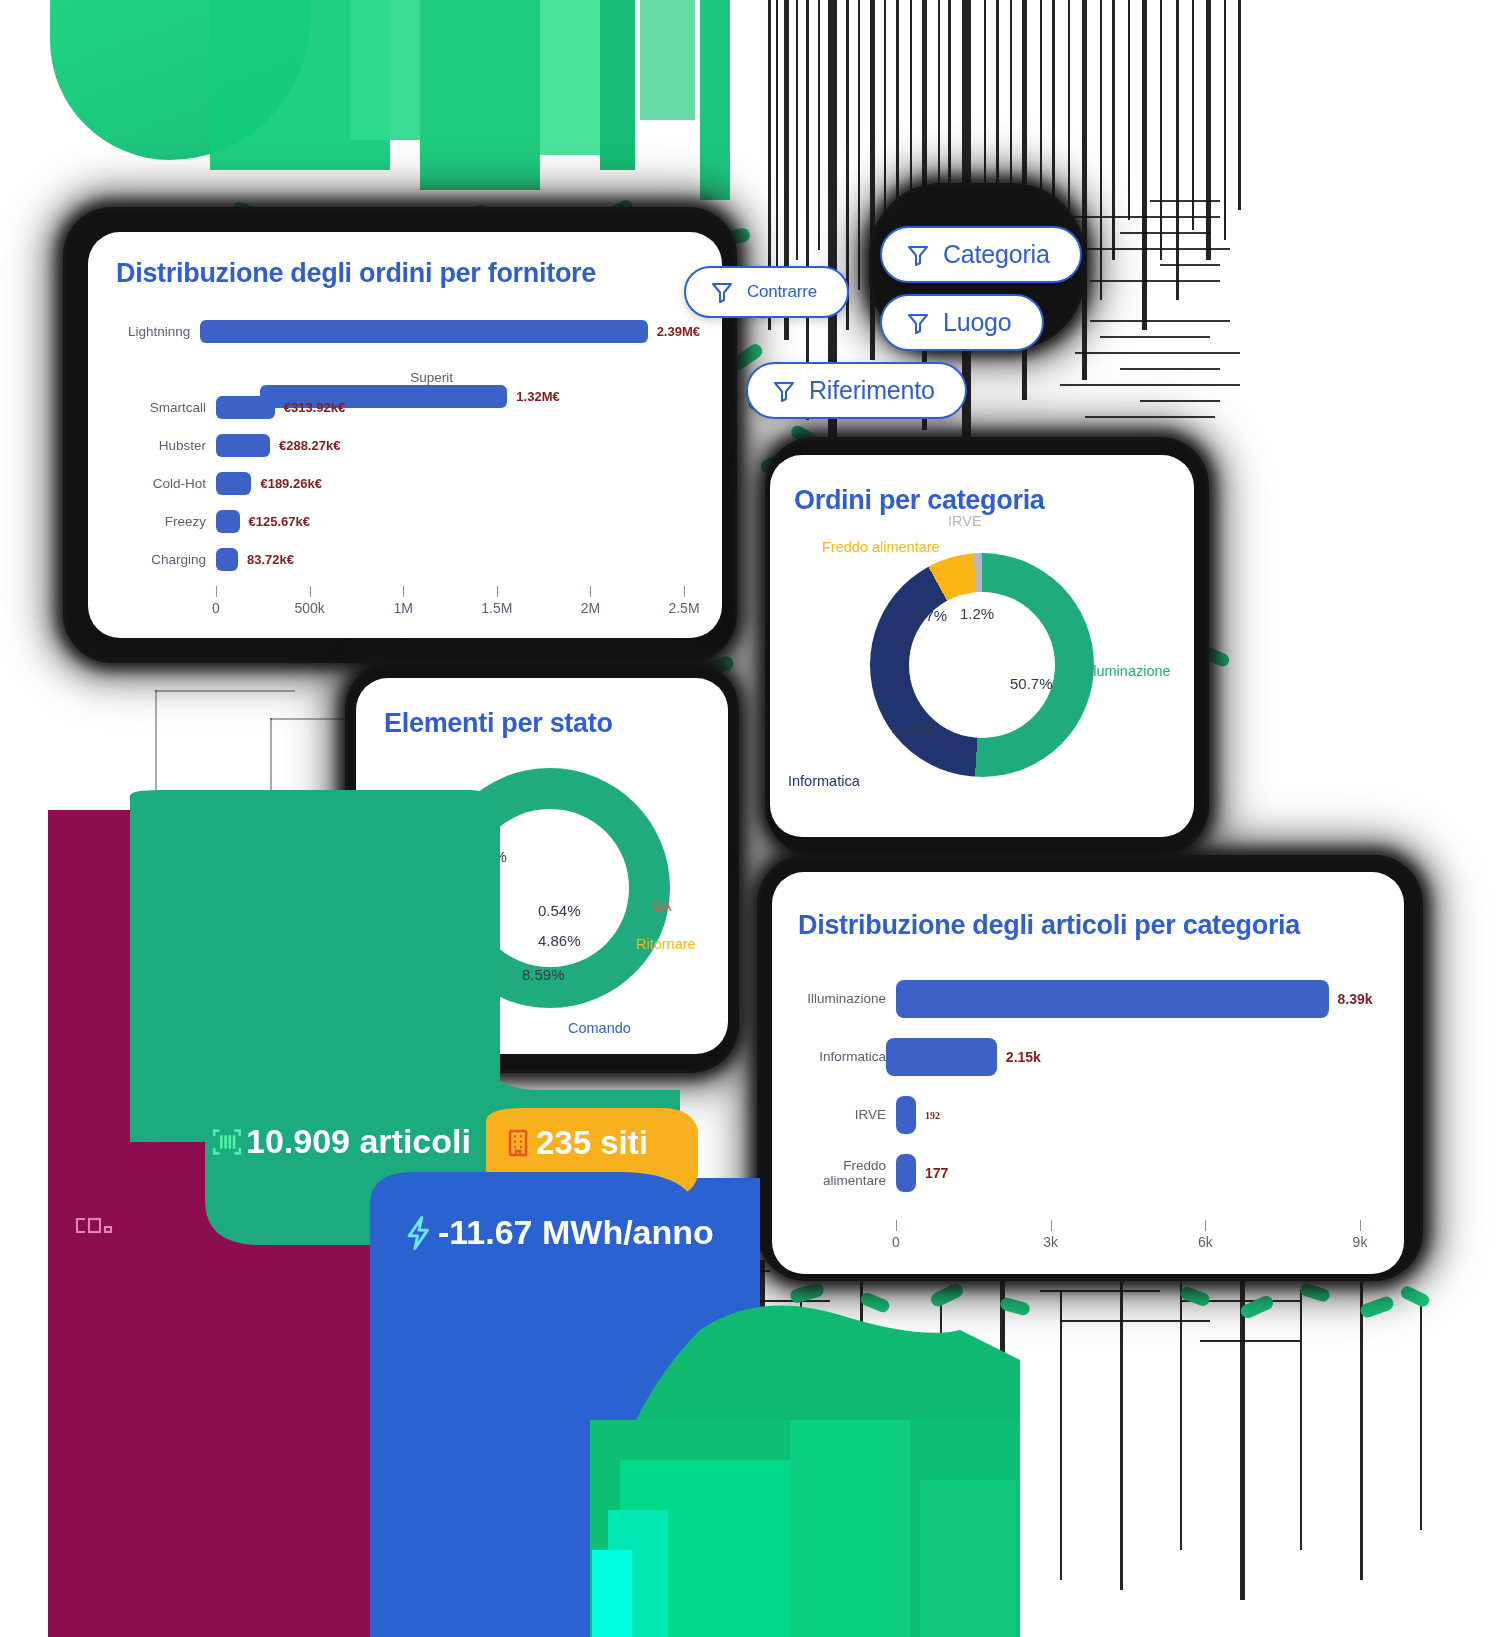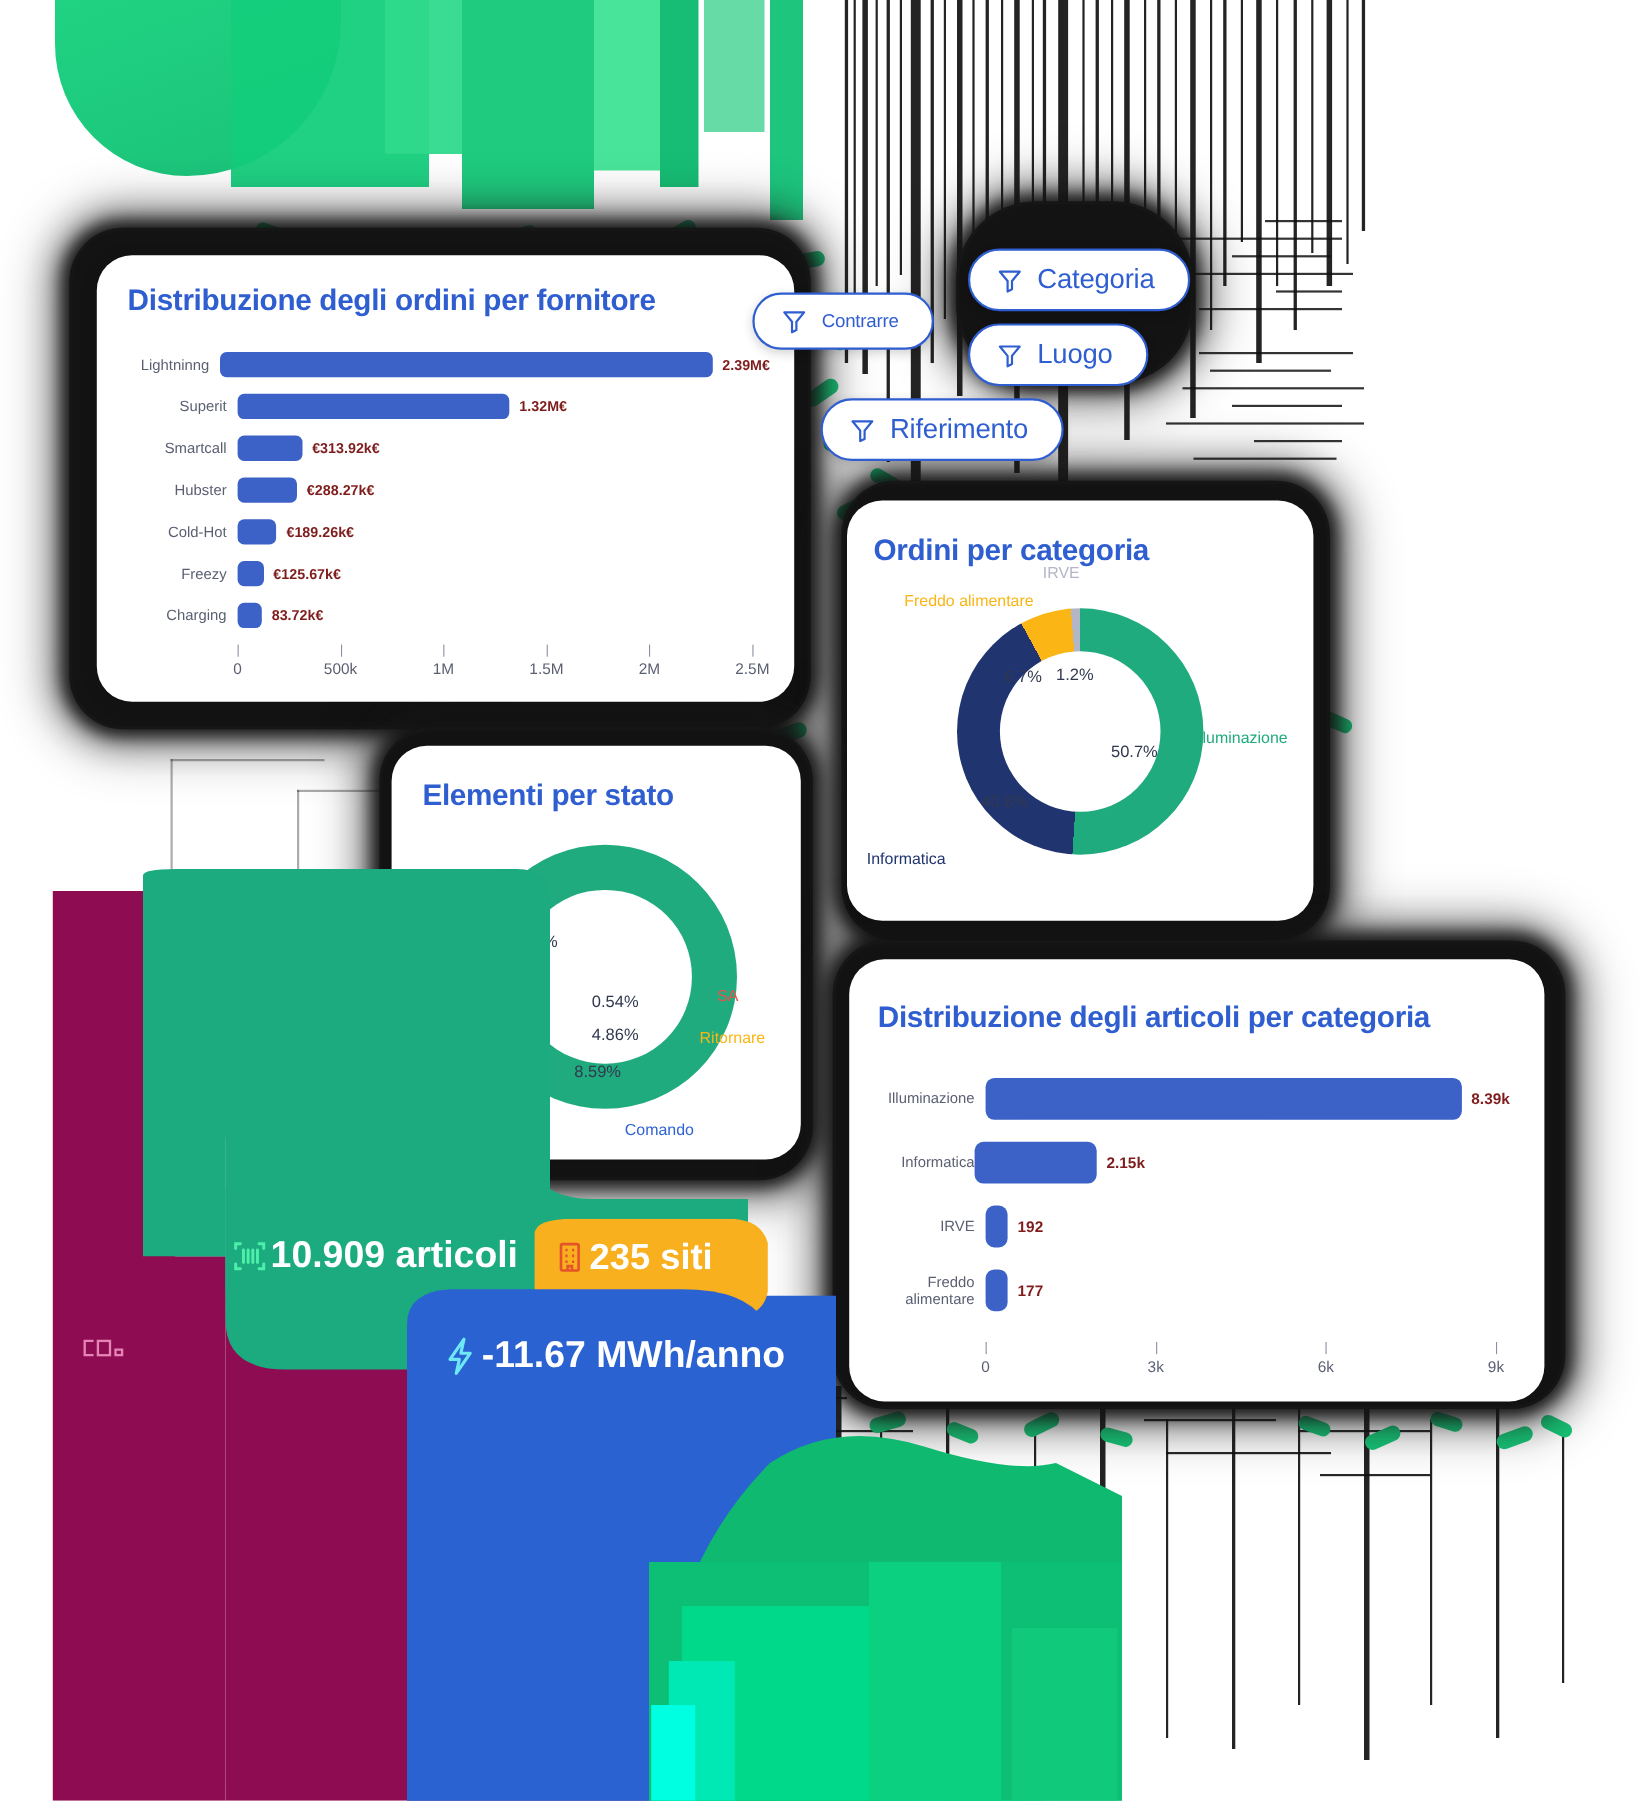--- a/index.html
+++ b/index.html
@@ -251,21 +251,21 @@
   <div class="card" style="left:88px; top:232px; width:634px; height:406px;">
     <div class="card-title" style="position:absolute; left:28px; top:26px; font-size:27px;">Distribuzione degli ordini per fornitore</div>
     <div id="chart1" style="position:absolute; left:22px; top:82px; width:590px; height:300px;">
         <div style="position: absolute; left: 0px; top: 6px; width: 590px; height: 23px; display: flex; align-items: center;">
           <div class="hbar-label" style="width: 96px; font-size: 13.5px; padding-right: 0px;">Lightninng</div>
           <div style="position: relative; margin-left: 10px; display: flex; align-items: center; height: 23px;">
             <div class="hbar" style="width: 447.408px; height: 23px; background: rgb(60, 98, 200); border-radius: 6px;"></div>
             <div class="hbar-value" style="font-size: 13px;">2.39M€</div>
           </div>
         </div>
-        <div style="position: absolute; left: 0px; top: 44px; width: 590px; height: 23px; display: flex; align-items: center;">
+        <div style="position: absolute; left: 0px; top: 56px; width: 590px; height: 23px; display: flex; align-items: center; flex-direction: column;">
           <div class="hbar-label" style="width: 96px; font-size: 13.5px; padding-right: 0px;">Superit</div>
           <div style="position: relative; margin-left: 10px; display: flex; align-items: center; height: 23px;">
             <div class="hbar" style="width: 247.104px; height: 23px; background: rgb(60, 98, 200); border-radius: 6px;"></div>
             <div class="hbar-value" style="font-size: 13px;">1.32M€</div>
           </div>
         </div>
         <div style="position: absolute; left: 0px; top: 82px; width: 590px; height: 23px; display: flex; align-items: center;">
           <div class="hbar-label" style="width: 96px; font-size: 13.5px; padding-right: 0px;">Smartcall</div>
           <div style="position: relative; margin-left: 10px; display: flex; align-items: center; height: 23px;">
             <div class="hbar" style="width: 58.7658px; height: 23px; background: rgb(60, 98, 200); border-radius: 6px;"></div>
@@ -367,21 +367,21 @@
           <div class="hbar-label" style="width: 96px; font-size: 13.5px; padding-right: 0px;">Informatica</div>
           <div style="position: relative; display: flex; align-items: center; height: 38px;">
             <div class="hbar" style="width: 110.844px; height: 38px; background: rgb(60, 98, 200); border-radius: 8px;"></div>
             <div class="hbar-value" style="font-size: 14px;">2.15k</div>
           </div>
         </div>
         <div style="position: absolute; left: 0px; top: 124px; width: 600px; height: 38px; display: flex; align-items: center;">
           <div class="hbar-label" style="width: 96px; font-size: 13.5px; padding-right: 0px;">IRVE</div>
           <div style="position: relative; margin-left: 10px; display: flex; align-items: center; height: 38px;">
             <div class="hbar" style="width: 20px; height: 38px; background: rgb(60, 98, 200); border-radius: 8px;"></div>
-            <div class="hbar-value" style="font-size: 14px;">192</div>
+            <div class="hbar-value" style="font-size: 10px; font-family: Liberation Serif, serif;">192</div>
           </div>
         </div>
         <div style="position: absolute; left: 0px; top: 182px; width: 600px; height: 38px; display: flex; align-items: center;">
           <div class="hbar-label" style="width: 96px; font-size: 13.5px; padding-right: 0px;">Freddo alimentare</div>
           <div style="position: relative; margin-left: 10px; display: flex; align-items: center; height: 38px;">
             <div class="hbar" style="width: 20px; height: 38px; background: rgb(60, 98, 200); border-radius: 8px;"></div>
             <div class="hbar-value" style="font-size: 14px;">177</div>
           </div>
         </div>
         <div class="axis" style="position: absolute; left: 106px; top: 248px; width: 464px; height: 30px;">

